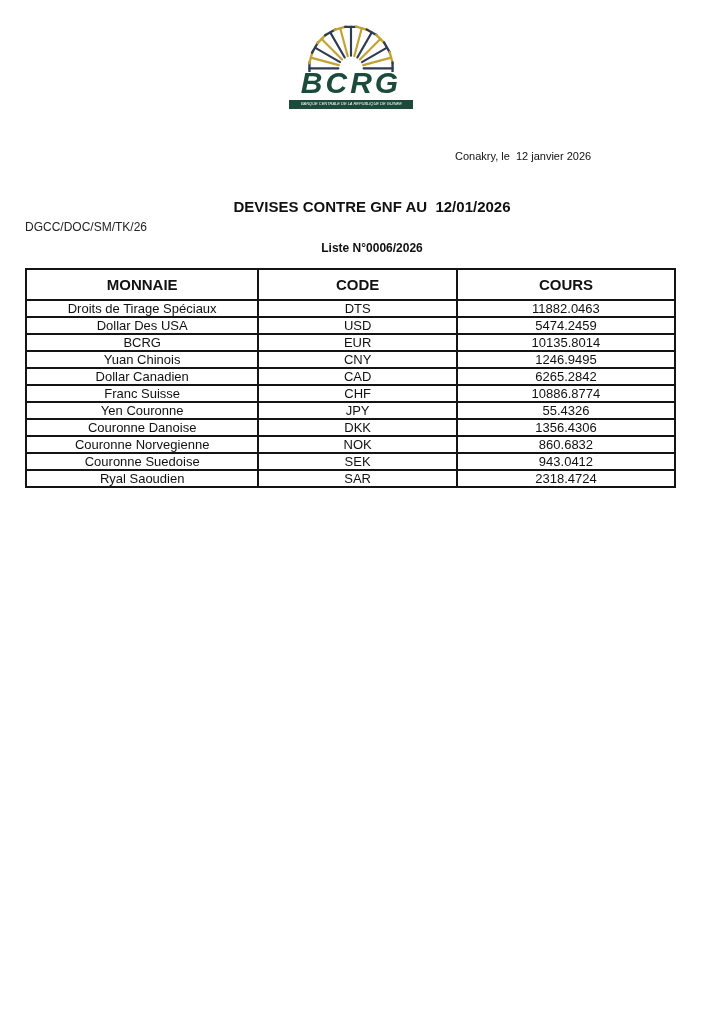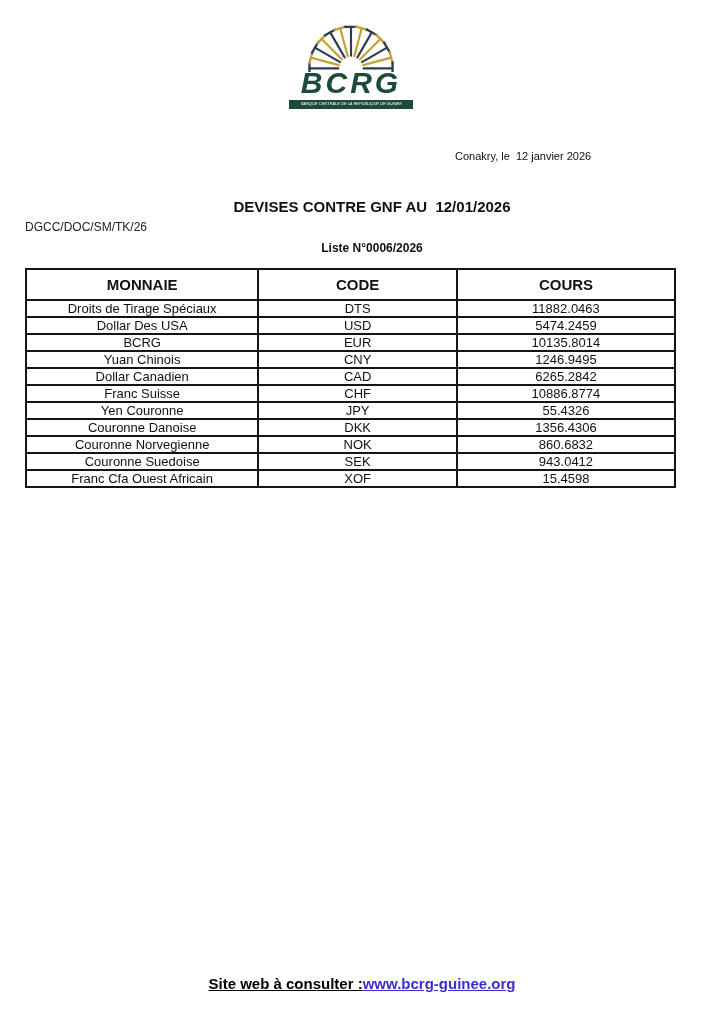--- a/index.html
+++ b/index.html
@@ -193,24 +193,21 @@
           <td>Couronne Norvegienne</td>
           <td>NOK</td>
           <td>860.6832</td>
         </tr>
         <tr>
           <td>Couronne Suedoise</td>
           <td>SEK</td>
           <td>943.0412</td>
         </tr>
         <tr>
-          <td>Franc Cfa Ouest Africain</td>
-          <td>XOF</td>
-          <td>15.4598</td>
+          <td>Ryal Saoudien</td>
+          <td>SAR</td>
+          <td>2318.4724</td>
         </tr>
       </tbody>
   </table>
 
-  <div class="footer">
-    <span class="label">Site web à consulter :</span><a class="site-link">www.bcrg-guinee.org</a>
-  </div>
 
 </div>
 
 </body></html>

